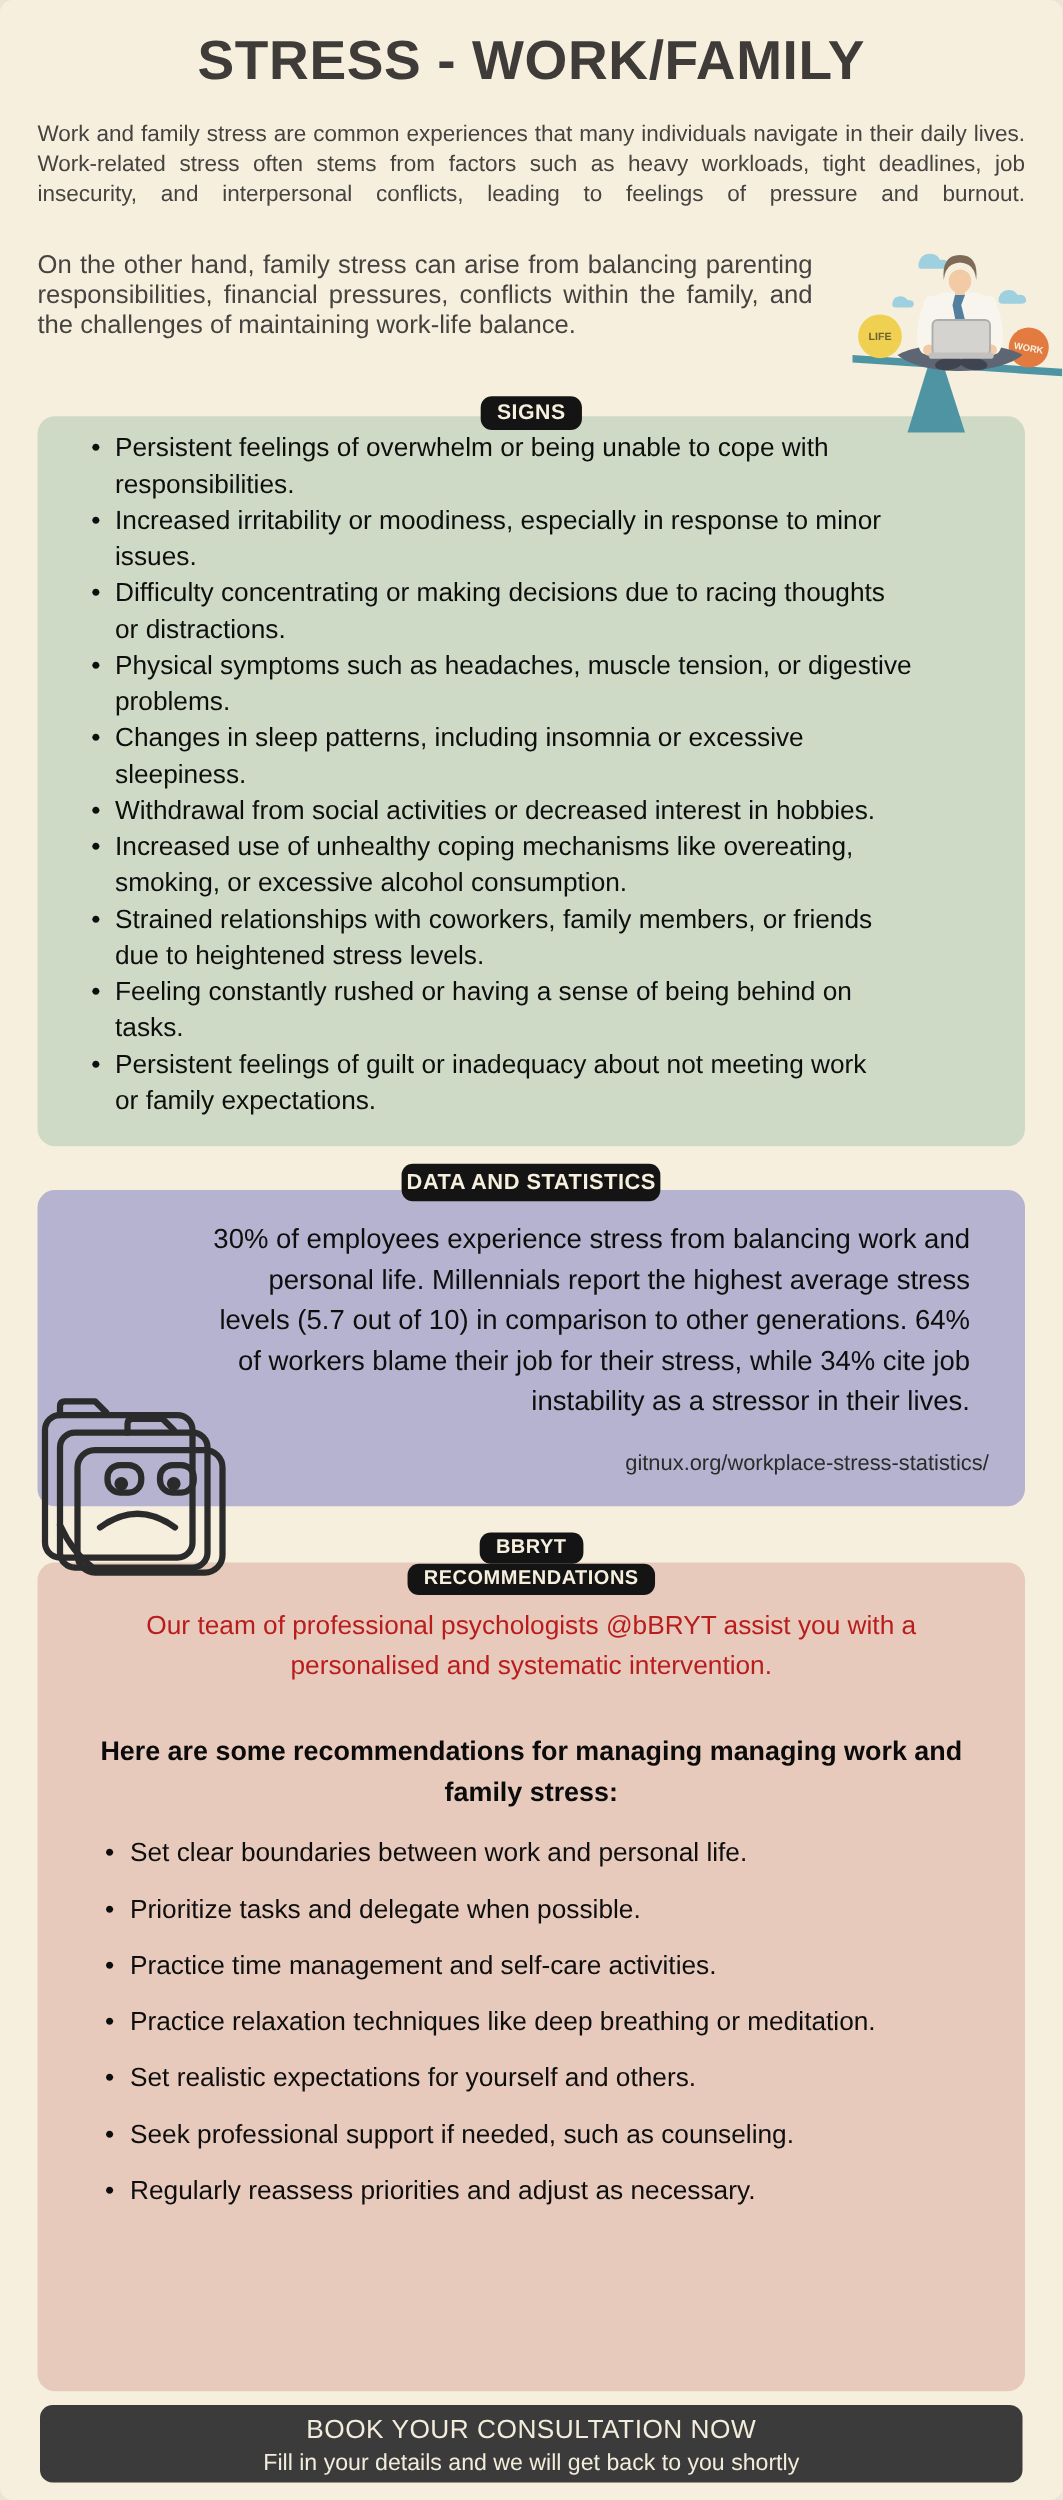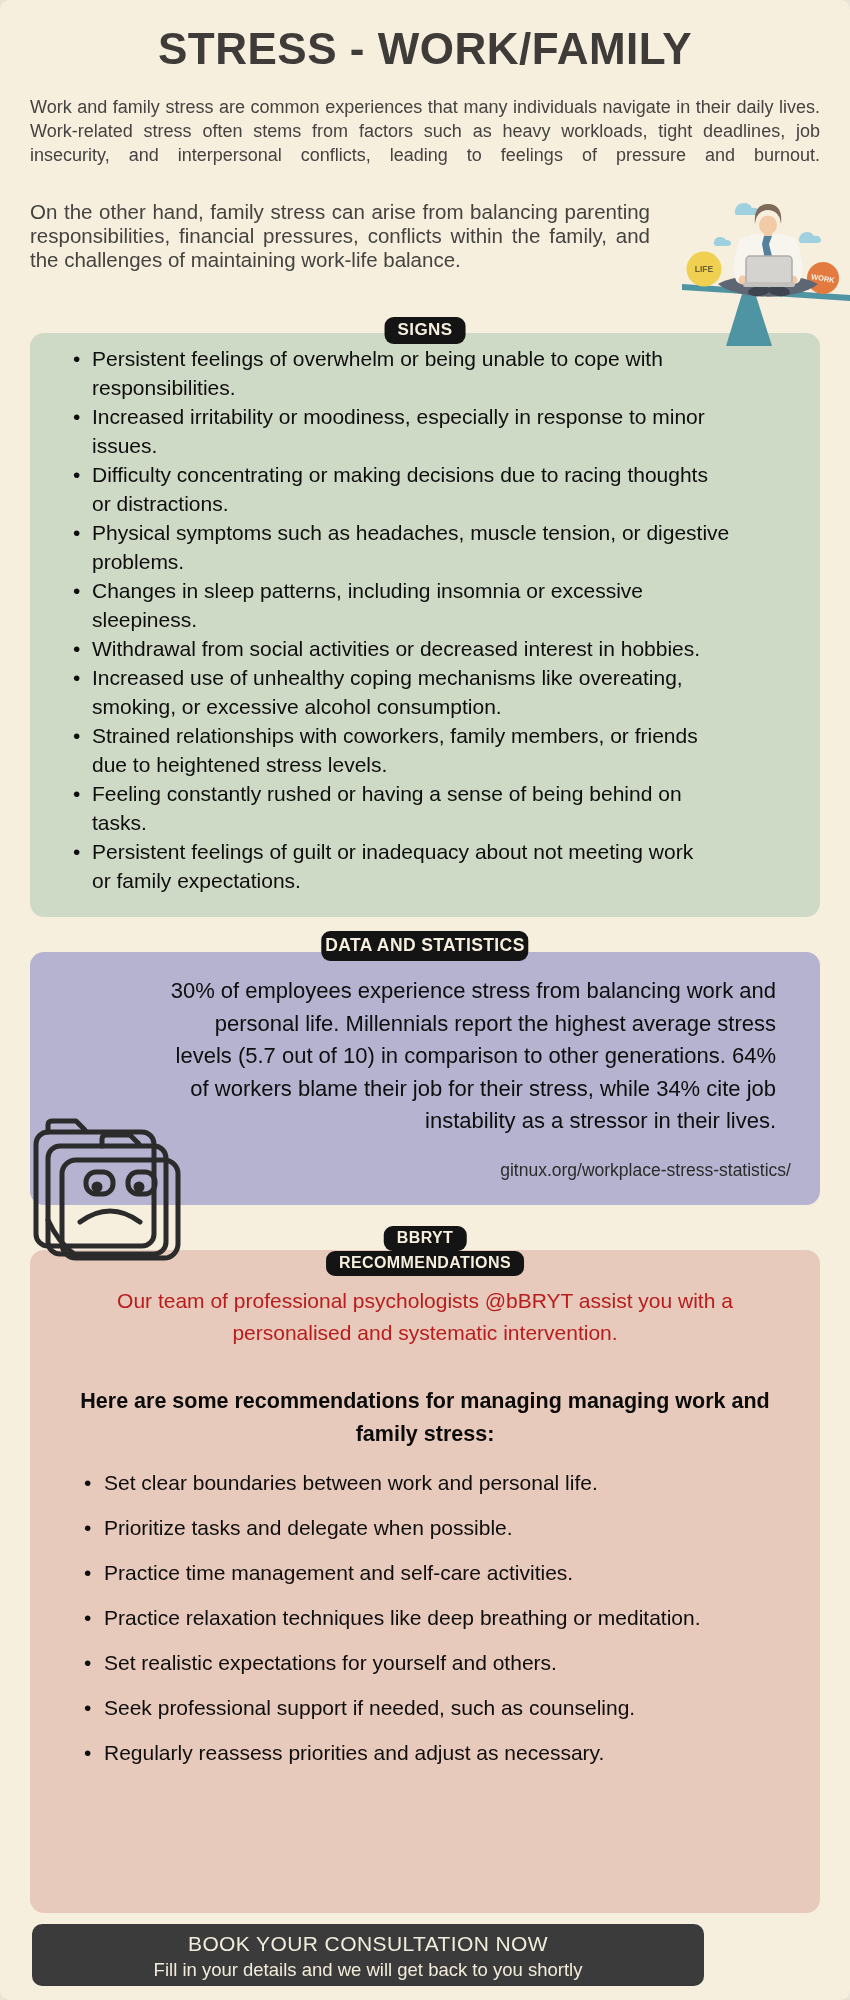--- a/index.html
+++ b/index.html
@@ -70,21 +70,21 @@
   .rec-intro{
     margin:0; padding:35px 0 0; text-align:center; font-size:21px;
     line-height:32px; white-space:pre-line; color:#b91c1c;
   }
   .rec-heading{
     margin:36px auto 0; width:740px; text-align:center; font-size:21.5px;
     line-height:33px; font-weight:700; white-space:pre-line; color:#0b0b0b;
   }
   
   .footer{
-    position:absolute; top:1924px; left:32px; width:672px; height:62px;
+    position:absolute; top:1924px; left:32px; width:786px; height:62px;
     background:var(--footer); border-radius:10px; text-align:center;
     color:#f2ecdb; cursor:pointer; box-sizing:border-box; padding-top:8px;
   }
   .footer .f1{font-size:21px; letter-spacing:.4px;}
   .footer .f2{font-size:18.5px; margin-top:3px;}
 </style>
 </head>
 <body>
 
 <div id="page">

